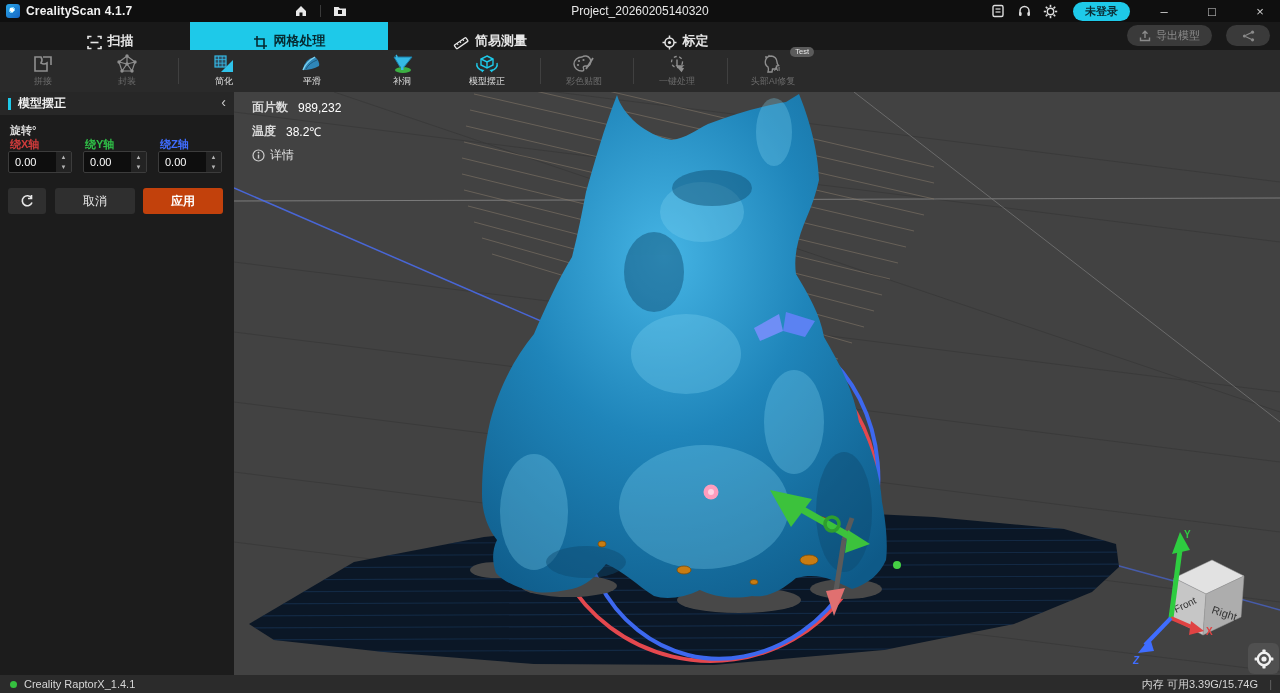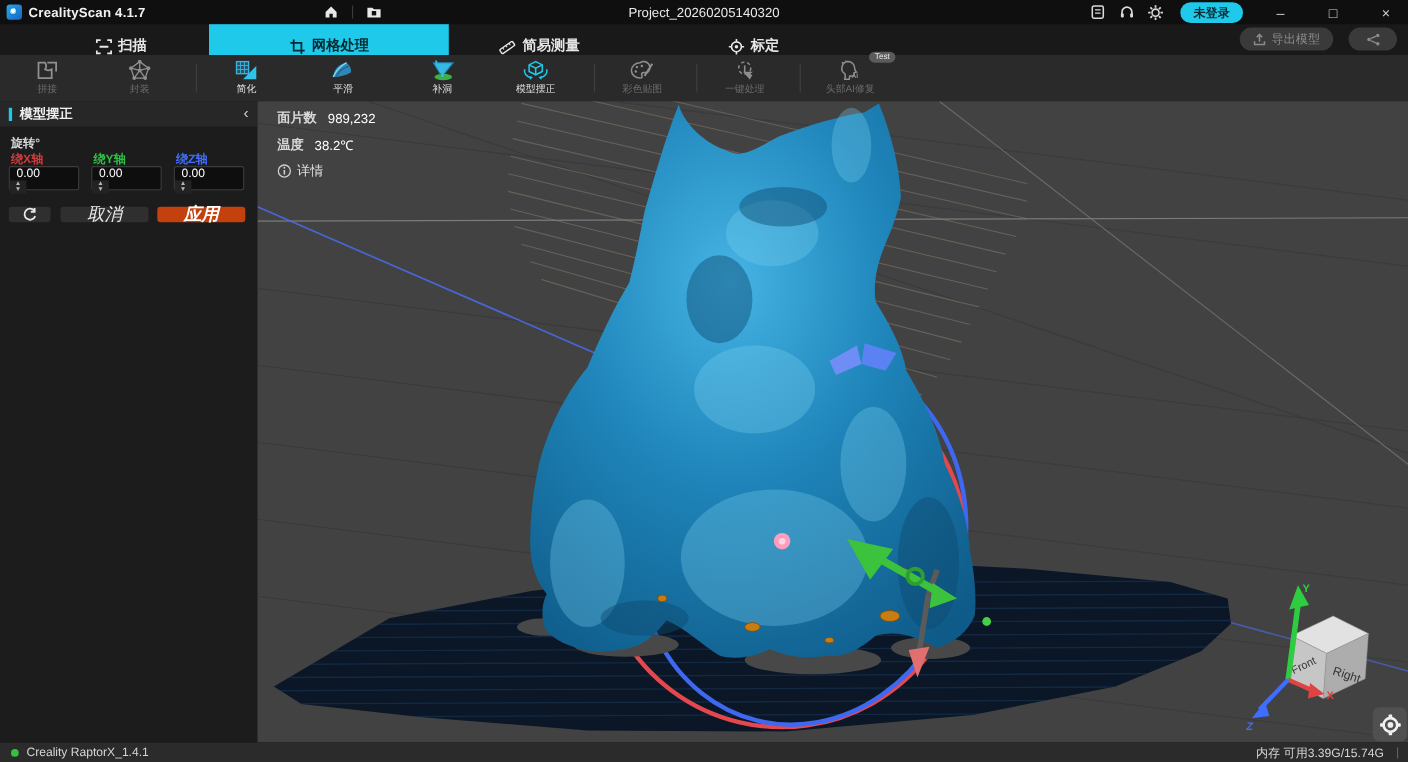--- a/index.html
+++ b/index.html
@@ -37,26 +37,26 @@
 
   
   .panel { position:absolute; left:0; top:92px; width:234px; height:583px; background:#1c1c1c; }
   .panel-header { position:absolute; left:0; top:0; width:234px; height:23px; background:#272727; display:flex; align-items:center; }
   .accent-bar { width:3px; height:12px; background:#1ec9e9; margin-left:8px; }
   .panel-title { font-size:12px; font-weight:bold; color:#f0f0f0; margin-left:7px; }
   .collapse { position:absolute; right:8px; top:2px; font-size:14px; color:#cfcfcf; cursor:pointer; }
   .rotate-label { position:absolute; left:10px; top:31px; font-size:11px; font-weight:bold; color:#d8d8d8; }
   .axis-label { position:absolute; top:45px; font-size:11px; font-weight:bold; }
   .ax-x { left:10px; color:#d03b3b; } .ax-y { left:85px; color:#2fbf47; } .ax-z { left:160px; color:#3f6dff; }
-  .num-wrap { position:absolute; top:59px; width:64px; height:22px; background:#0e0e0e; border:1px solid #3c3c3c; border-radius:2px; display:flex;flex-direction:column; }
+  .num-wrap { position:absolute; top:59px; width:64px; height:22px; background:#0e0e0e; border:1px solid #3c3c3c; border-radius:2px; display:flex; }
   .nw-x { left:8px; } .nw-y { left:83px; } .nw-z { left:158px; }
   .num-wrap input { flex:1; min-width:0; background:transparent; border:none; outline:none; color:#fff; font-size:11px; padding-left:6px; font-family:"Liberation Sans",sans-serif; }
   .stepper { width:15px; background:#232323; display:flex; flex-direction:column; cursor:pointer; }
   .stepper span { flex:1; display:flex; align-items:center; justify-content:center; font-size:6px; color:#b5b5b5; }
-  .panel-btn { position:absolute; top:96px; height:14px; border-radius:3px; display:flex; align-items:center; justify-content:center; font-size:16px; cursor:pointer;font-style:italic; }
+  .panel-btn { position:absolute; top:96px; height:26px; border-radius:3px; display:flex; align-items:center; justify-content:center; font-size:12px; cursor:pointer; }
   .btn-reset { left:8px; width:38px; background:#2f2f2f; }
   .btn-cancel { left:55px; width:80px; background:#2f2f2f; color:#eaeaea; }
   .btn-apply { left:143px; width:80px; background:#c2410c; color:#fff; font-weight:bold; }
 
   
   .viewport { position:absolute; left:234px; top:92px; width:1046px; height:583px; background:#424242; overflow:hidden; }
   .vp-stats { position:absolute; left:18px; top:7px; z-index:5; }
   .stat-row { display:flex; align-items:center; gap:10px; margin-bottom:7px; font-size:12px; }
   .stat-label { color:#d9d9d9; font-weight:bold; }
   .stat-value { color:#fff; }
@@ -136,21 +136,21 @@
           <g stroke="#e6e6e6" stroke-width="1.6" fill="none">
             <path d="M1 4 V1.5 H4.5"></path>
             <path d="M10.5 1.5 H14 V4"></path>
             <path d="M14 11 V13.5 H10.5"></path>
             <path d="M4.5 13.5 H1 V11"></path>
             <line x1="3.5" y1="7.5" x2="11.5" y2="7.5"></line>
           </g>
         </svg>
       <span>扫描</span>
     </div>
-    <div class="tab active" style="left:190px; width:218px;">
+    <div class="tab active" style="left:190px; width:198px;">
       <svg width="15" height="15" viewBox="0 0 15 15">
           <g stroke="#062a31" stroke-width="1.6" fill="none">
             <path d="M4 1 V11 H14"></path>
             <path d="M1 4 H11 V14"></path>
           </g>
         </svg>
       <span>网格处理</span>
     </div>
     <div class="tab" style="left:430px; width:120px;">
       <svg width="16" height="14" viewBox="0 0 16 14">

